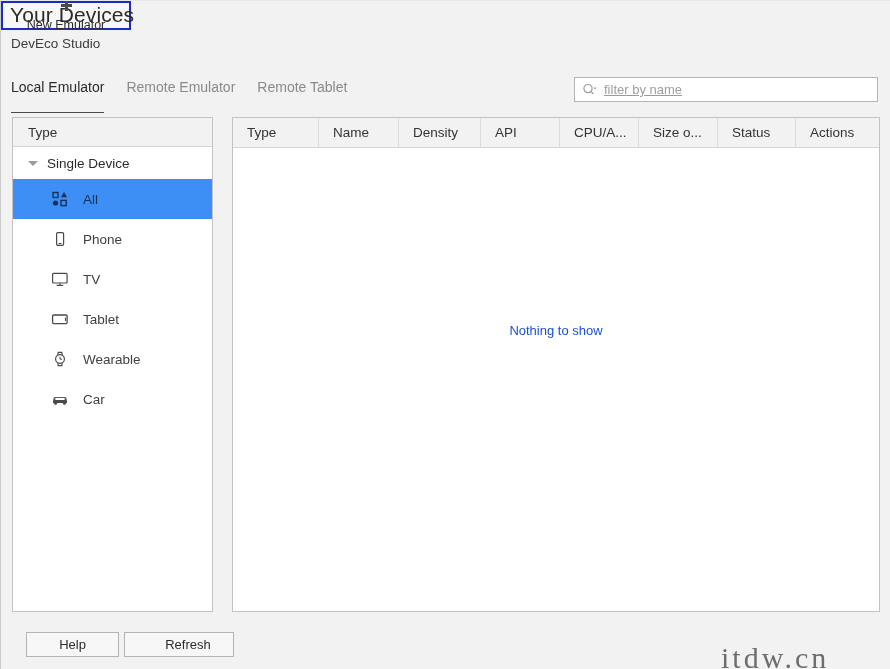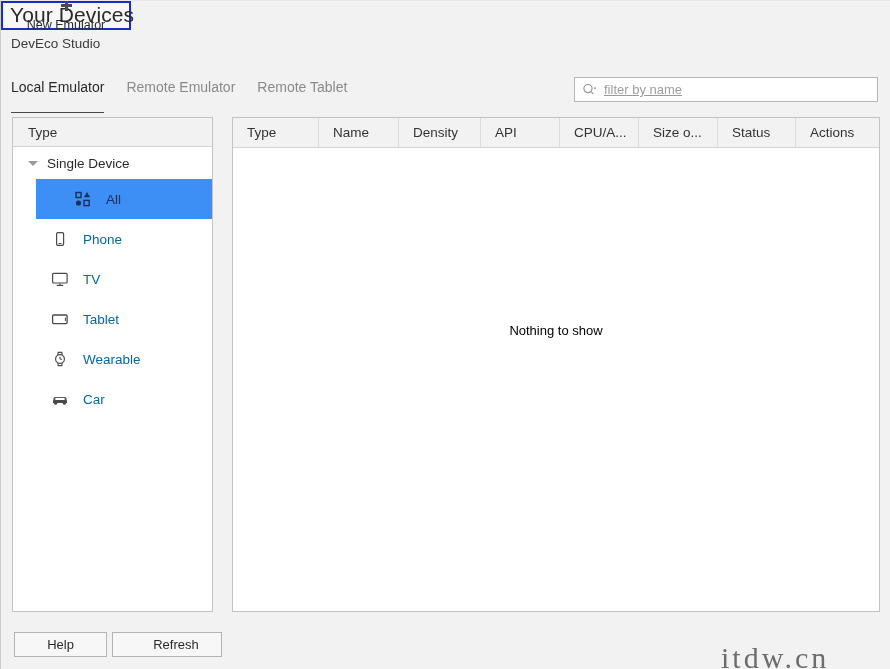--- a/index.html
+++ b/index.html
@@ -86,24 +86,24 @@
   }
   .tree-arrow {
     width: 0; height: 0;
     border-left: 5px solid transparent;
     border-right: 5px solid transparent;
     border-top: 5px solid #9a9a9a;
     margin-right: 9px;
   }
   .tree-item {
     height: 40px; display: flex; align-items: center;
-    padding-left: 38px; font-size: 13.5px; color: #0369a1;
+    padding-left: 38px; font-size: 13.5px; color: #404040;
     cursor: default;
   }
-  .tree-item.selected { background: #3d8ef5; color: #16325c; margin-left: 23px; }
+  .tree-item.selected { background: #3d8ef5; color: #16325c; }
   .tree-item .ico {
     width: 18px; height: 18px;
     margin-right: 14px;
     display: flex; align-items: center; justify-content: center;
     flex: 0 0 auto;
   }
 
   
   #table-panel {
     position: absolute; left: 231px; top: 116px;
@@ -126,33 +126,34 @@
     flex: 0 0 auto;
   }
   .th:last-child { border-right: 0; }
   #table-body {
     position: relative;
     height: 463px; background: #ffffff;
   }
   #empty-text {
     position: absolute; left: 0; right: 0; top: 175px;
     text-align: center;
-    font-size: 13px; color: #000000;
+    font-size: 13px; color: #1d4ed8;
   }
 
   
   .btn {
     position: absolute;
     height: 25px;
     background: #f7f7f7;
     border: 1px solid #b4b4b4;
     font-family: "Liberation Sans", sans-serif;
     font-size: 13px; color: #2b2b2b;
     display: flex; align-items: center; justify-content: center;
     cursor: default;
+    margin-left: 12px;
   }
   #help-button    { left: 13px;  top: 631px; width: 93px; }
   #refresh-button { left: 111px; top: 631px; width: 110px; padding-left: 18px; }
   #new-emulator-button {
     left: 753px; top: 629px; width: 130px; height: 29px;
     background: #f7f7f7;
     border: 2px solid #1a2cc8;
     display: flex; align-items: center; justify-content: center;
     gap: 7px;
     font-size: 12.5px; color: #2b2b2b; flex-direction: column;

